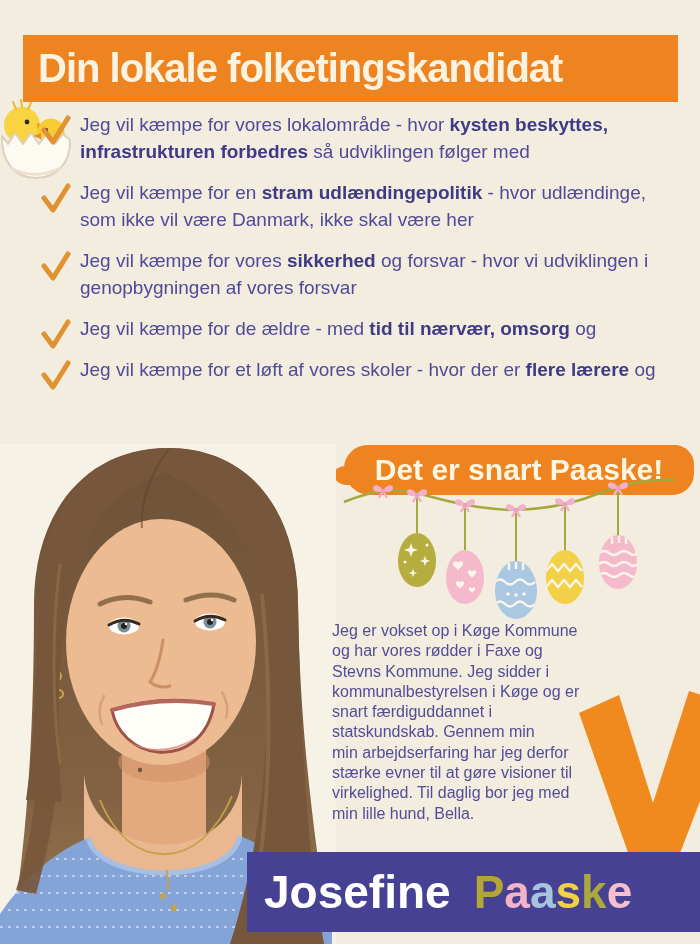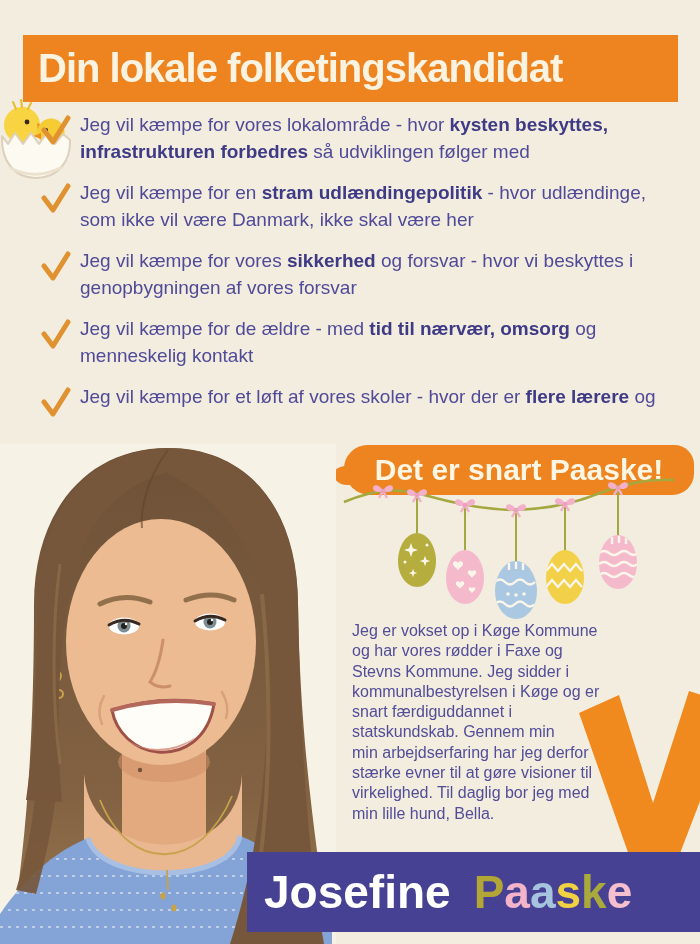--- a/index.html
+++ b/index.html
@@ -42,21 +42,21 @@
     white-space:nowrap;
   }
   .paaske-banner::before{
     content:"";position:absolute;left:-10px;top:21px;width:24px;height:19px;
     background:var(--orange);border-radius:60% 40% 50% 70%;
   }
   .garland{position:absolute;left:338px;top:476px;}
   
   .portrait{position:absolute;left:0px;top:444px;}
   
-  .bio{position:absolute;left:352px;top:621px;width:275px;
+  .bio{position:absolute;left:332px;top:621px;width:275px;
     font-size:16px;line-height:20.3px;color:#534d99;}
   .bio-line{white-space:nowrap;}
   
   .v-logo{position:absolute;left:577px;top:691px;}
   .v-logo polygon{fill:#f08a1e;}
   
   .name-banner{
     position:absolute;left:247px;top:852px;width:453px;height:80px;
     background:var(--banner-purple);
     display:flex;align-items:center;box-sizing:border-box;padding-left:17px;
@@ -103,31 +103,30 @@
 <div class="btext">
           <div class="bline"><span>Jeg vil kæmpe for en </span><b>stram udlændingepolitik</b><span> - hvor udlændinge,</span></div>
           <div class="bline"><span>som ikke vil være Danmark, ikke skal være her</span></div>
         </div>
       </div>
       <div class="bullet">
   <svg class="check" width="32" height="30" viewBox="0 0 32 30">
     <path d="M4,15 L13,27 L28,3" fill="none" stroke="#e09130" stroke-width="5" stroke-linecap="round" stroke-linejoin="round"></path>
   </svg>
 <div class="btext">
-          <div class="bline"><span>Jeg vil kæmpe for vores </span><b>sikkerhed</b><span> og forsvar - hvor vi beskyttes i</span></div>
+          <div class="bline"><span>Jeg vil kæmpe for vores </span><b>sikkerhed</b><span> og forsvar - hvor vi udviklingen i</span></div>
           <div class="bline"><span>genopbygningen af vores forsvar</span></div>
         </div>
       </div>
       <div class="bullet">
   <svg class="check" width="32" height="30" viewBox="0 0 32 30">
     <path d="M4,15 L13,27 L28,3" fill="none" stroke="#e09130" stroke-width="5" stroke-linecap="round" stroke-linejoin="round"></path>
   </svg>
 <div class="btext">
           <div class="bline"><span>Jeg vil kæmpe for de ældre - med </span><b>tid til nærvær, omsorg</b><span> og</span></div>
-          <div class="bline"><span>menneskelig kontakt</span></div>
         </div>
       </div>
       <div class="bullet">
   <svg class="check" width="32" height="30" viewBox="0 0 32 30">
     <path d="M4,15 L13,27 L28,3" fill="none" stroke="#e09130" stroke-width="5" stroke-linecap="round" stroke-linejoin="round"></path>
   </svg>
 <div class="btext">
           <div class="bline"><span>Jeg vil kæmpe for et løft af vores skoler - hvor der er </span><b>flere lærere</b><span> og</span></div>
         </div>
       </div>

